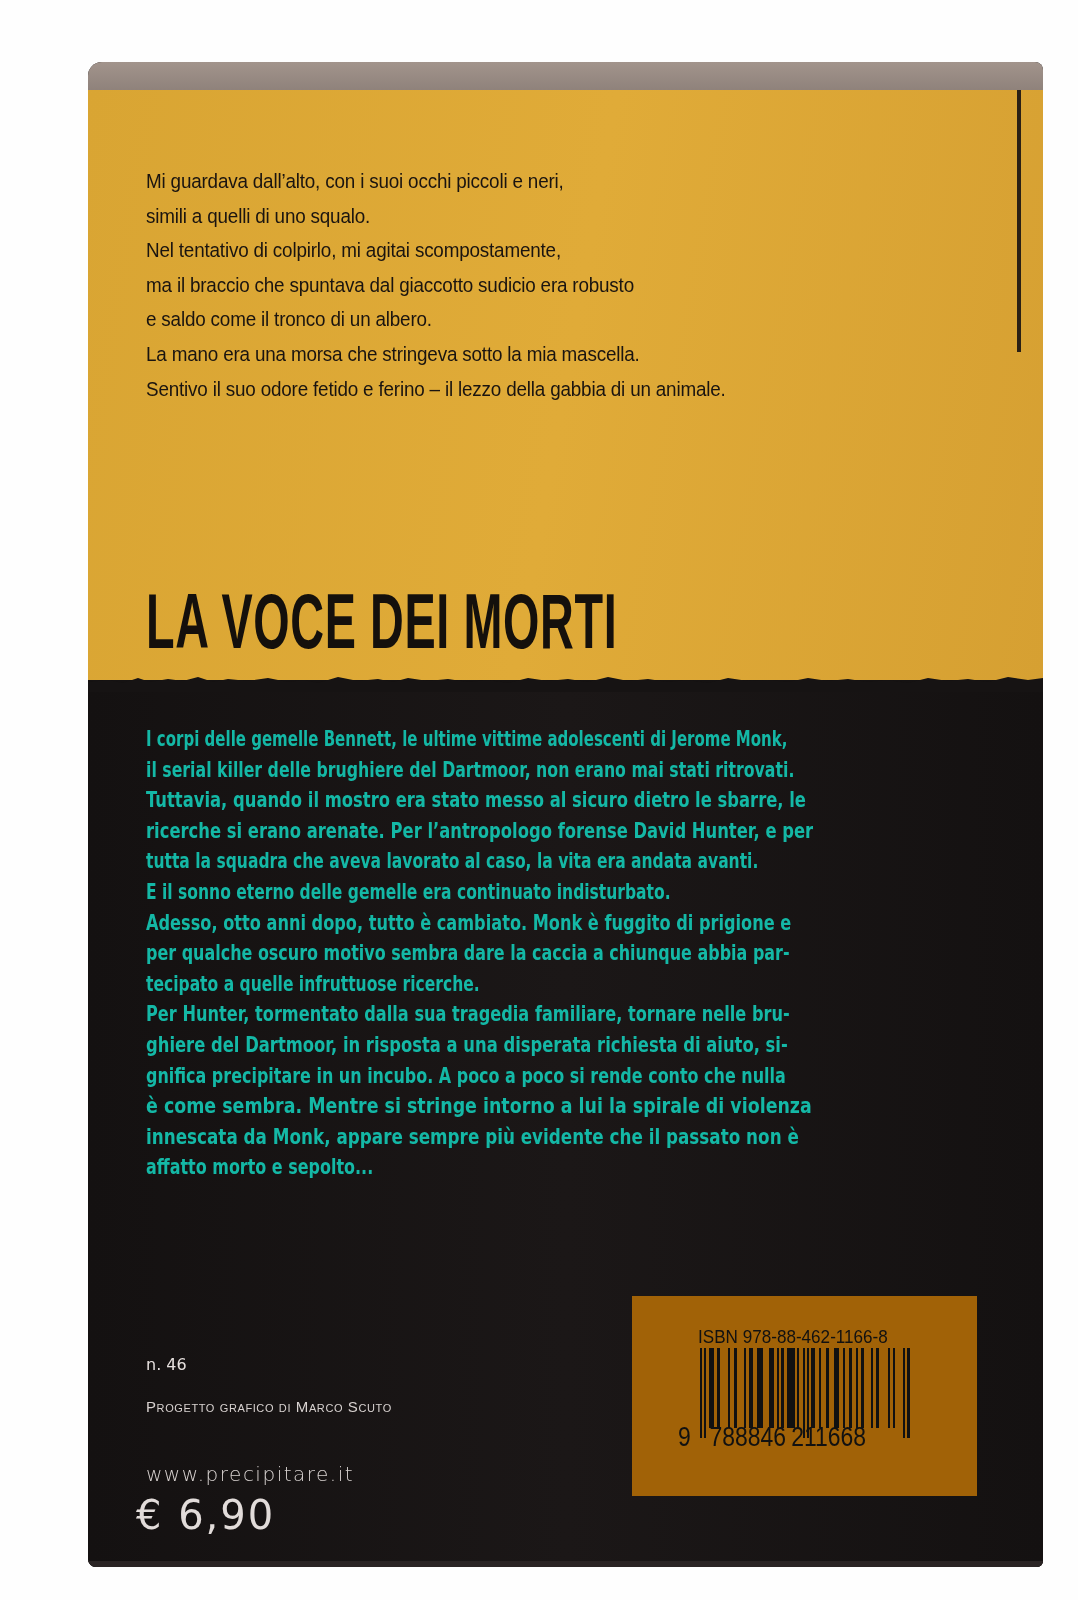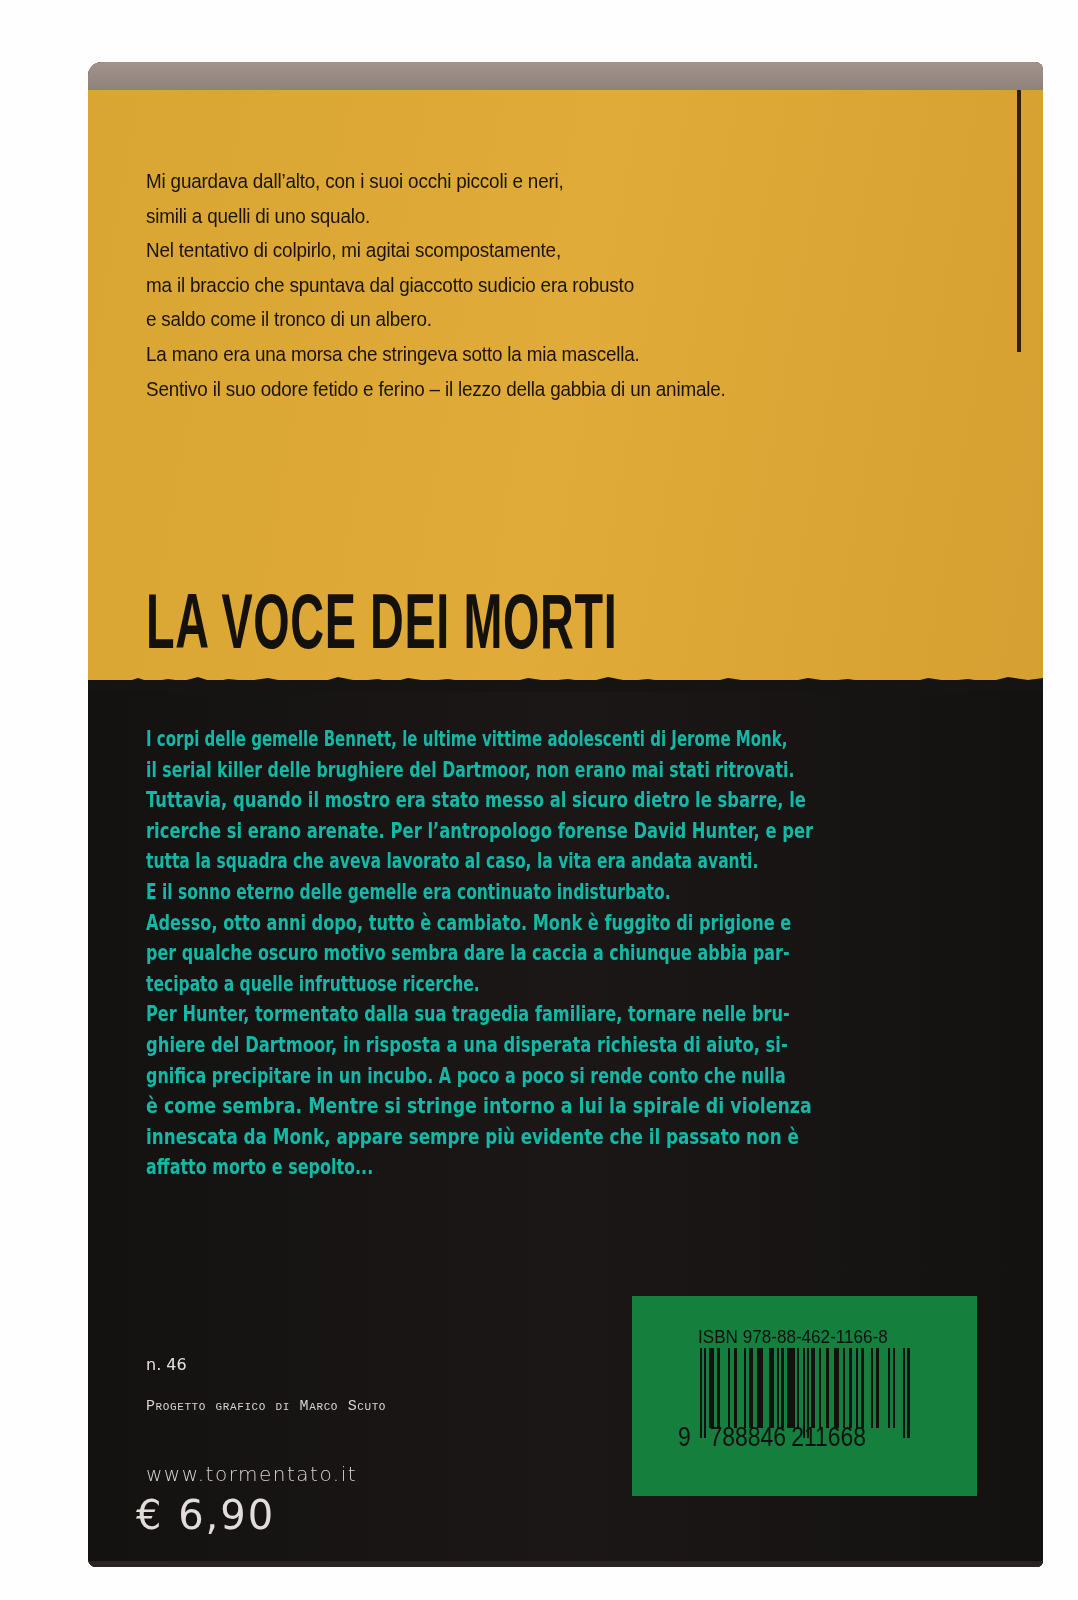--- a/index.html
+++ b/index.html
@@ -54,35 +54,35 @@
   }
   .blurb div {
     white-space: nowrap; transform-origin: left top;
   }
   .meta-n {
     position: absolute; left: 58px; top: 1293px; color: #e6e0de;
     font-family: "DejaVu Sans", sans-serif; font-size: 16px;
   }
   .meta-credit {
     position: absolute; left: 58px; top: 1336px; color: #d8d2d0;
-    font-family: Liberation Mono, monospace; font-size: 13px; font-variant: small-caps;
+    font-family: Liberation Sans, sans-serif; font-size: 13px; font-variant: small-caps;
     letter-spacing: 0.6px; font-size: 15px;
   }
   .meta-url {
     position: absolute; left: 58px; top: 1400px; color: #d8d2d0;
     font-family: "DejaVu Sans", sans-serif; font-size: 20px; letter-spacing: 1.5px;
     font-weight: 300;
   }
   .meta-price {
     position: absolute; left: 48px; top: 1430px; color: #e2dcda;
     font-family: "DejaVu Sans", sans-serif; font-size: 40px; letter-spacing: 2px;
   }
   .barcode-box {
     position: absolute; left: 544px; top: 1234px; width: 345px; height: 200px;
-    background: #15803d;
+    background: #a16207;
   }
   .isbn-text {
     position: absolute; left: 66px; top: 30px; font-size: 19px; color: #111;
     font-family: "Liberation Sans", sans-serif; transform: scaleX(0.9); transform-origin: left top;
     white-space: nowrap;
   }
   .bars {
     position: absolute; left: 68px; top: 52px; width: 214px; height: 90px;
   }
   .ean {
@@ -133,21 +133,21 @@
     <div style="transform:scaleX(0.77)">Per Hunter, tormentato dalla sua tragedia familiare, tornare nelle bru-</div>
     <div style="transform:scaleX(0.78)">ghiere del Dartmoor, in risposta a una disperata richiesta di aiuto, si-</div>
     <div style="transform:scaleX(0.76)">gnifica precipitare in un incubo. A poco a poco si rende conto che nulla</div>
     <div style="transform:scaleX(0.83)">è come sembra. Mentre si stringe intorno a lui la spirale di violenza</div>
     <div style="transform:scaleX(0.80)">innescata da Monk, appare sempre più evidente che il passato non è</div>
     <div style="transform:scaleX(0.76)">affatto morto e sepolto...</div>
   </div>
 
   <div class="meta-n">n. 46</div>
   <div class="meta-credit">Progetto grafico di Marco Scuto</div>
-  <div class="meta-url">www.tormentato.it</div>
+  <div class="meta-url">www.precipitare.it</div>
   <div class="meta-price">€ 6,90</div>
 
   <div class="barcode-box">
     <div class="isbn-text">ISBN 978-88-462-1166-8</div>
     <svg class="bars" viewBox="0 0 214 90" preserveAspectRatio="none">
       <g fill="#111">
         <rect x="0" y="0" width="2" height="90"></rect>
           <rect x="4" y="0" width="2" height="90"></rect>
         <rect x="9" y="0" width="5" height="80"></rect>
           <rect x="17" y="0" width="3" height="80"></rect>

